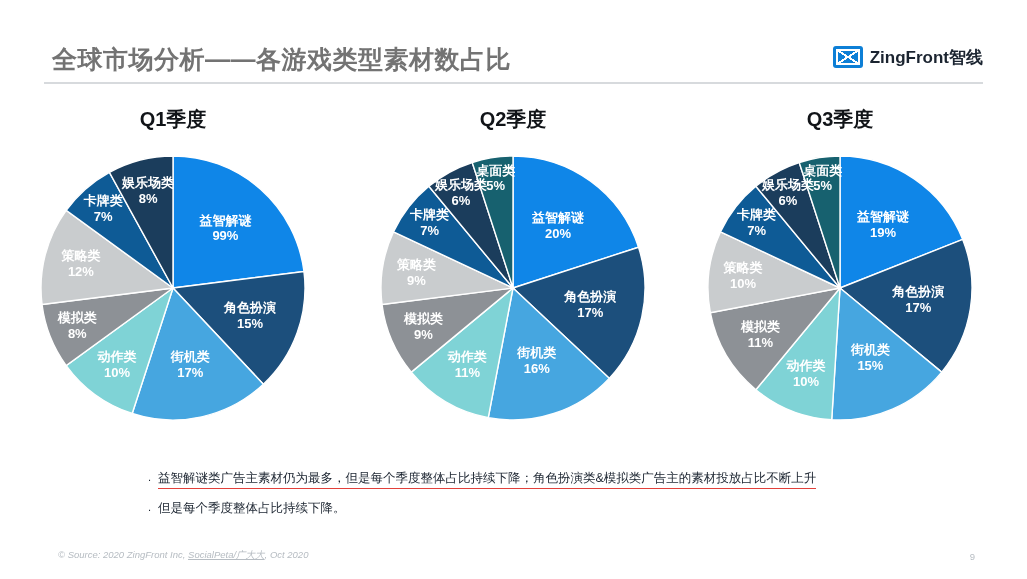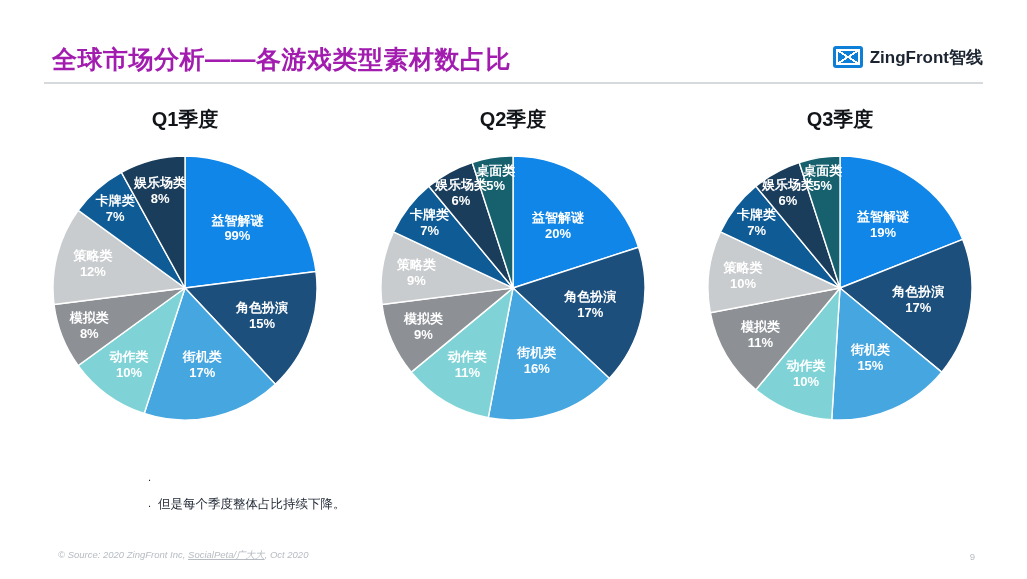--- a/index.html
+++ b/index.html
@@ -6,21 +6,21 @@
   body{
     width:1027px;height:579px;background:#ffffff;
     font-family:"Liberation Sans","DejaVu Sans",sans-serif;
     overflow:hidden;position:relative;
   }
   #slide{position:absolute;left:0;top:0;width:1027px;height:579px;}
 
   
   .title{
     position:absolute;left:52px;top:43px;
-    font-size:25px;font-weight:bold;color:#a21caf;letter-spacing:0.5px;
+    font-size:25px;font-weight:bold;color:#737373;letter-spacing:0.5px;
     white-space:nowrap;
   }
   .title-rule{
     position:absolute;left:44px;top:82px;width:939px;height:2px;background:#d7dadd;
   }
   .logo{
     position:absolute;right:44px;top:46px;height:30px;
     display:flex;gap:7px;
   }
   .logo-mark{
@@ -85,21 +85,21 @@
 <div id="slide">
 
   <div class="title">全球市场分析——各游戏类型素材数占比</div>
   <div class="title-rule"></div>
 
   <div class="logo">
     <div class="logo-mark"></div>
     <div class="logo-text">ZingFront智线</div>
   </div>
 
-  <div class="chart-block" style="left:20px;">
+  <div class="chart-block" style="left:8px;">
     <div class="chart-title">Q1季度</div>
     <div class="pie-wrap">
         <svg width="280" height="280" class="pie-svg">
           <path d="M 140 140 L 140.00 8.00 A 132 132 0 0 1 270.96 123.46 Z" fill="#0f86e8" stroke="#ffffff" stroke-width="1.4"></path>
           <path d="M 140 140 L 270.96 123.46 A 132 132 0 0 1 230.36 236.22 Z" fill="#1c4f7c" stroke="#ffffff" stroke-width="1.4"></path>
           <path d="M 140 140 L 230.36 236.22 A 132 132 0 0 1 99.21 265.54 Z" fill="#46a6e0" stroke="#ffffff" stroke-width="1.4"></path>
           <path d="M 140 140 L 99.21 265.54 A 132 132 0 0 1 33.21 217.59 Z" fill="#7fd3d6" stroke="#ffffff" stroke-width="1.4"></path>
           <path d="M 140 140 L 33.21 217.59 A 132 132 0 0 1 9.04 156.54 Z" fill="#8d9196" stroke="#ffffff" stroke-width="1.4"></path>
           <path d="M 140 140 L 9.04 156.54 A 132 132 0 0 1 33.21 62.41 Z" fill="#c9ccce" stroke="#ffffff" stroke-width="1.4"></path>
           <path d="M 140 140 L 33.21 62.41 A 132 132 0 0 1 76.41 24.33 Z" fill="#0e5b96" stroke="#ffffff" stroke-width="1.4"></path>
@@ -164,20 +164,21 @@
         <div class="slice-label" style="left: 43.1px; top: 127.8px; color: rgb(255, 255, 255);"><span>策略类</span><span class="pct">10%</span></div>
         <div class="slice-label" style="left: 56.6px; top: 75.3px; color: rgb(255, 255, 255);"><span>卡牌类</span><span class="pct">7%</span></div>
         <div class="slice-label" style="left: 87.9px; top: 45.1px; color: rgb(255, 255, 255);"><span>娱乐场类</span><span class="pct">6%</span></div>
         <div class="slice-label" style="left: 122.7px; top: 30.5px; color: rgb(255, 255, 255);"><span>桌面类</span><span class="pct">5%</span></div>
       </div>
   </div>
 
   <div class="bullets">
       <div class="bullet">
         <span class="dot">.</span>
+        <span class="btxt underline-red">益智解谜类广告主素材仍为最多，但是每个季度整体占比持续下降；角色扮演类&amp;模拟类广告主的素材投放占比不断上升</span>
       </div>
       <div class="bullet">
         <span class="dot">.</span>
         <span class="btxt">但是每个季度整体占比持续下降。</span>
       </div>
     </div>
 
   <div class="footer"><span>© Source: 2020 ZingFront Inc, </span><u>SocialPeta/广大大</u><span>, Oct 2020</span></div>
   <div class="page-num">9</div>
 

